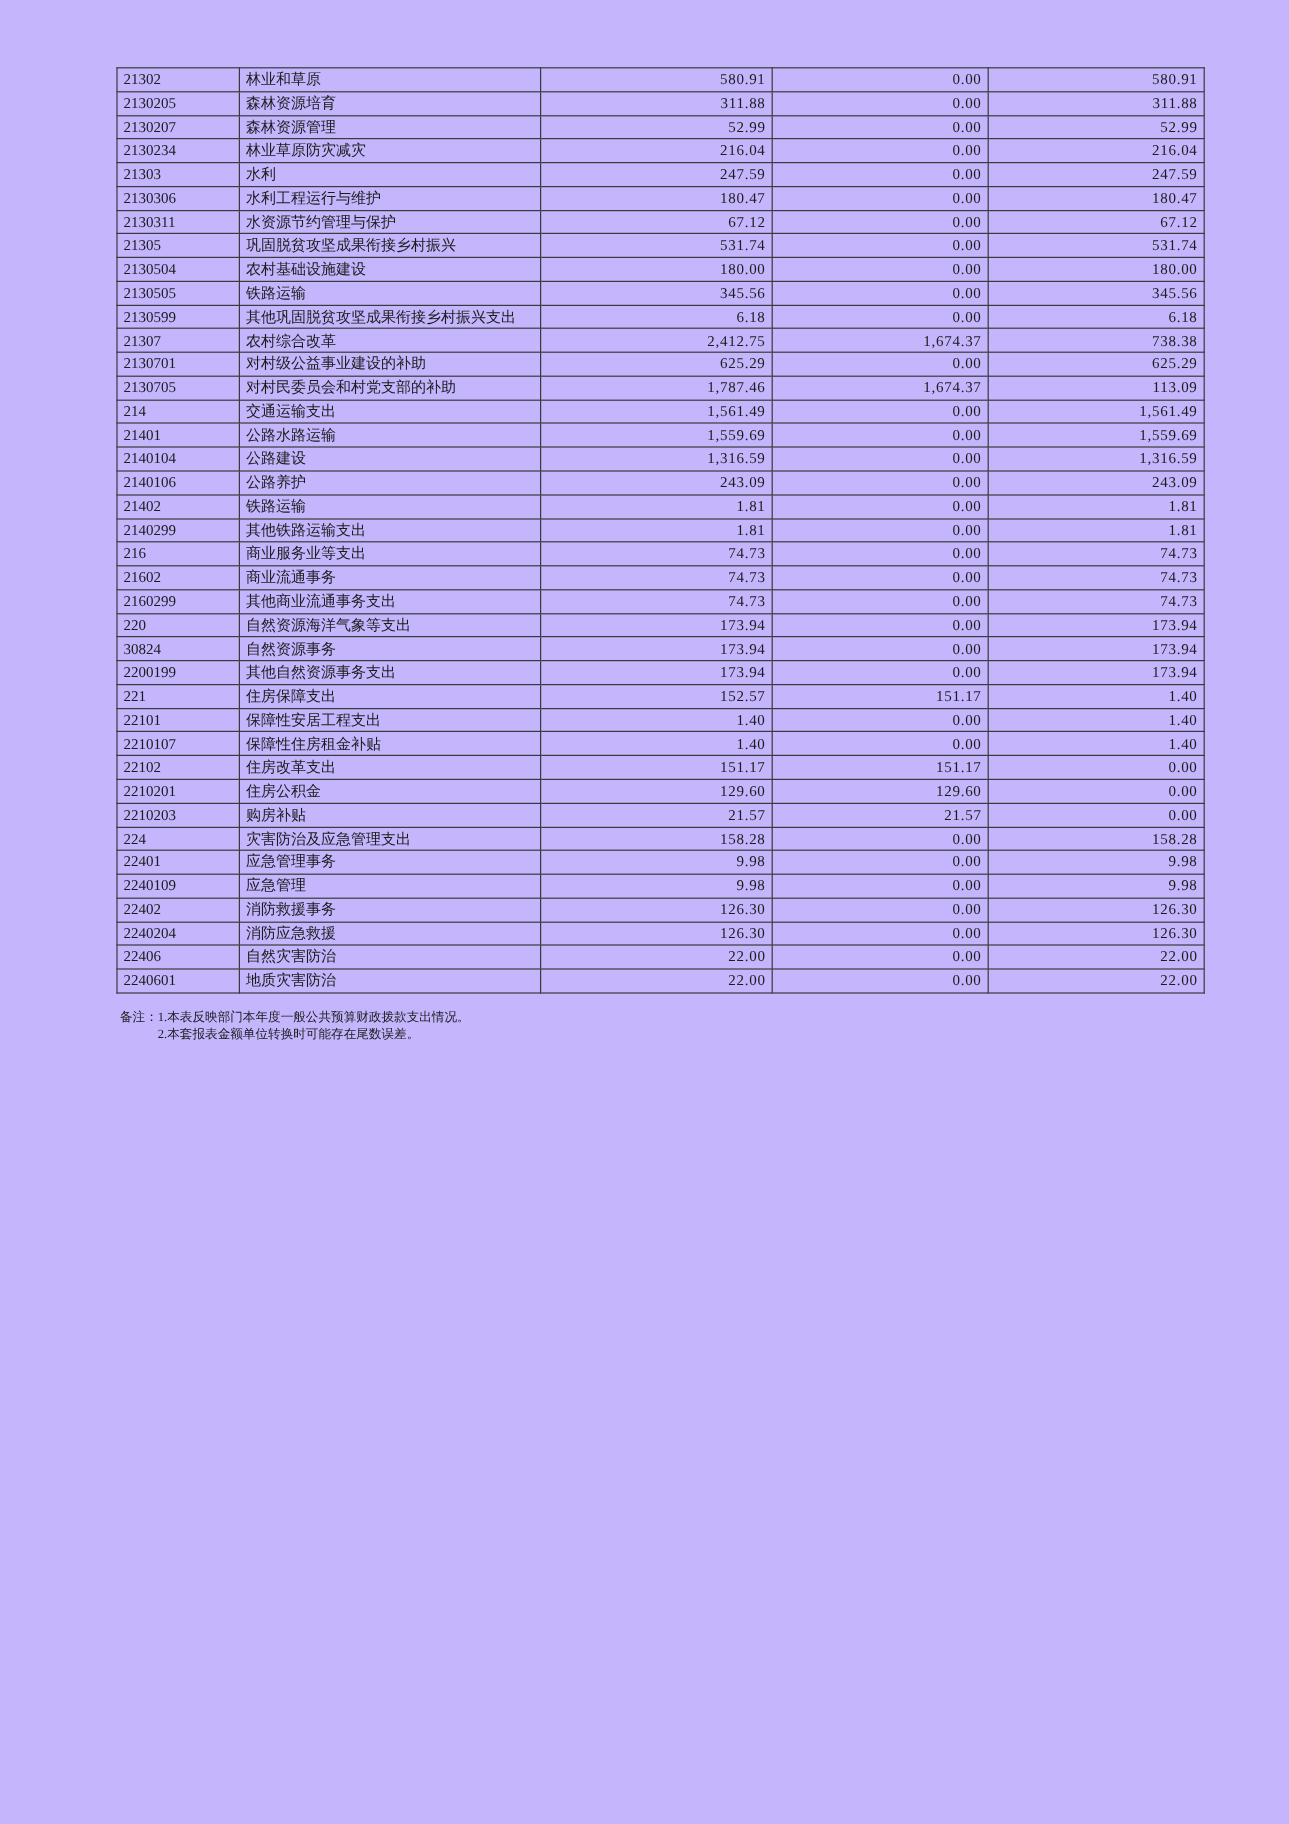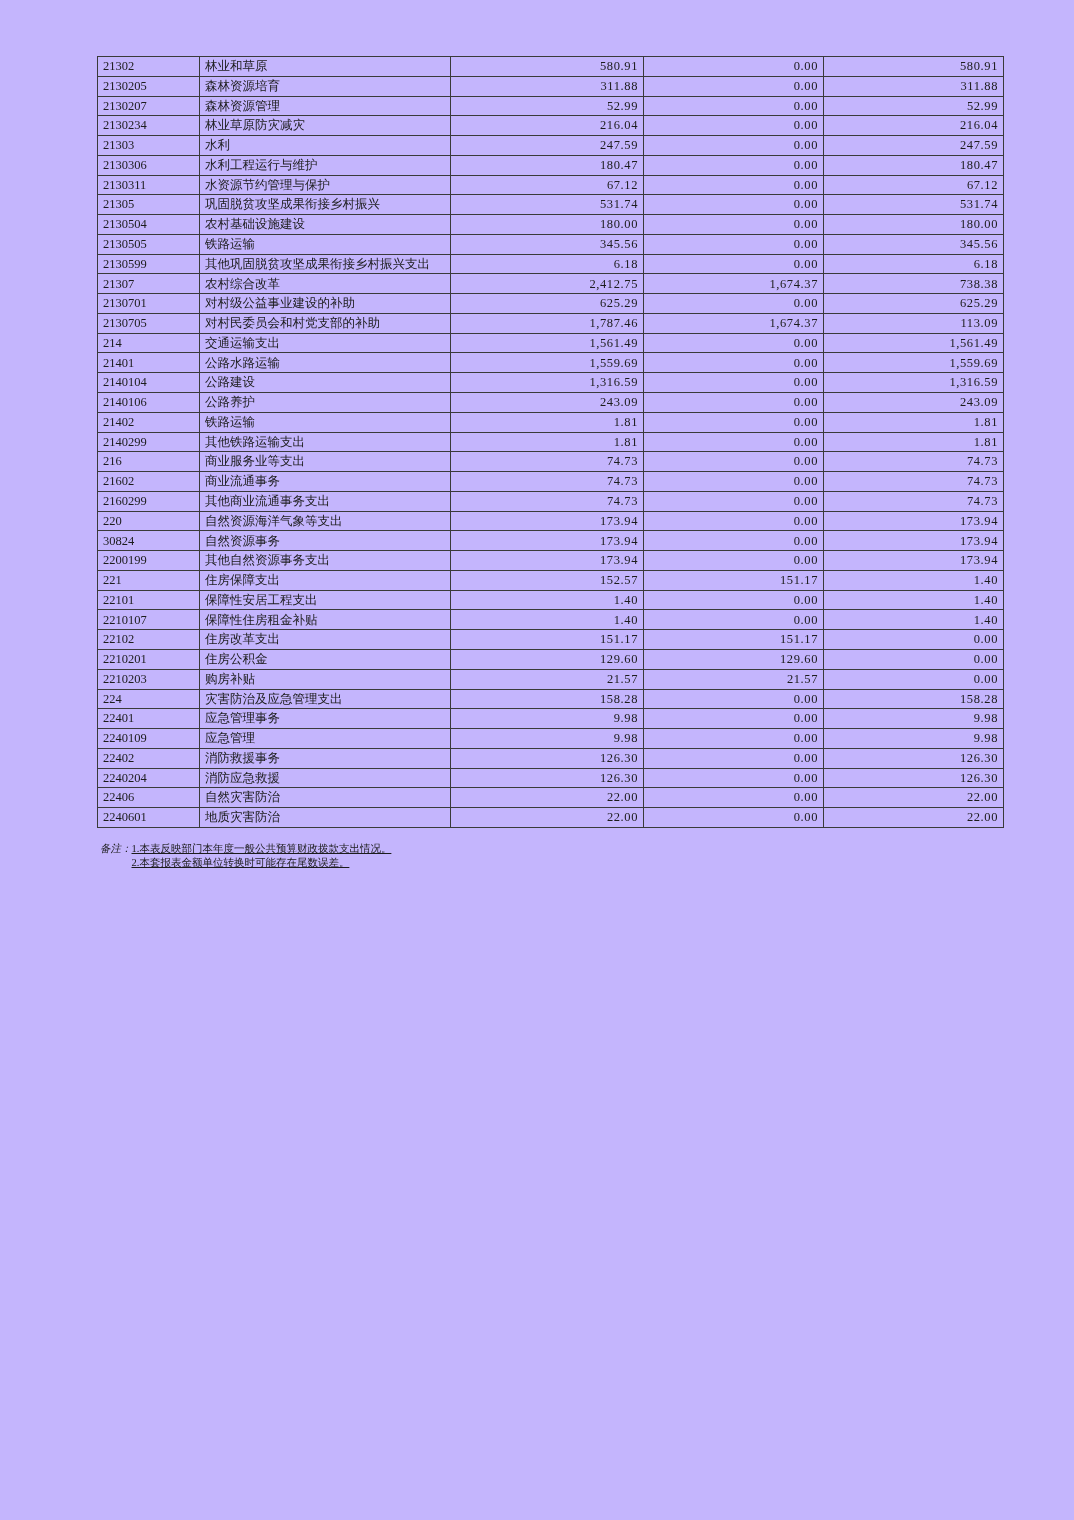--- a/index.html
+++ b/index.html
@@ -46,22 +46,22 @@
   .notes {
     position: absolute;
     left: 100px;
     top: 842px;
     display: flex;
     align-items: flex-start;
     font-size: 10.5px;
     line-height: 14px;
     color: #1c1c1c;
   }
-  .notes-label { white-space: nowrap; font-style: italic; }
-  .notes-items div { white-space: nowrap; text-decoration: underline; }
+  .notes-label { white-space: nowrap; }
+  .notes-items div { white-space: nowrap; }
 </style>
 </head>
 <body>
 
 <div class="page">
 
   <table class="budget-table">
     <colgroup>
       <col style="width:102px">
       <col style="width:251px">

